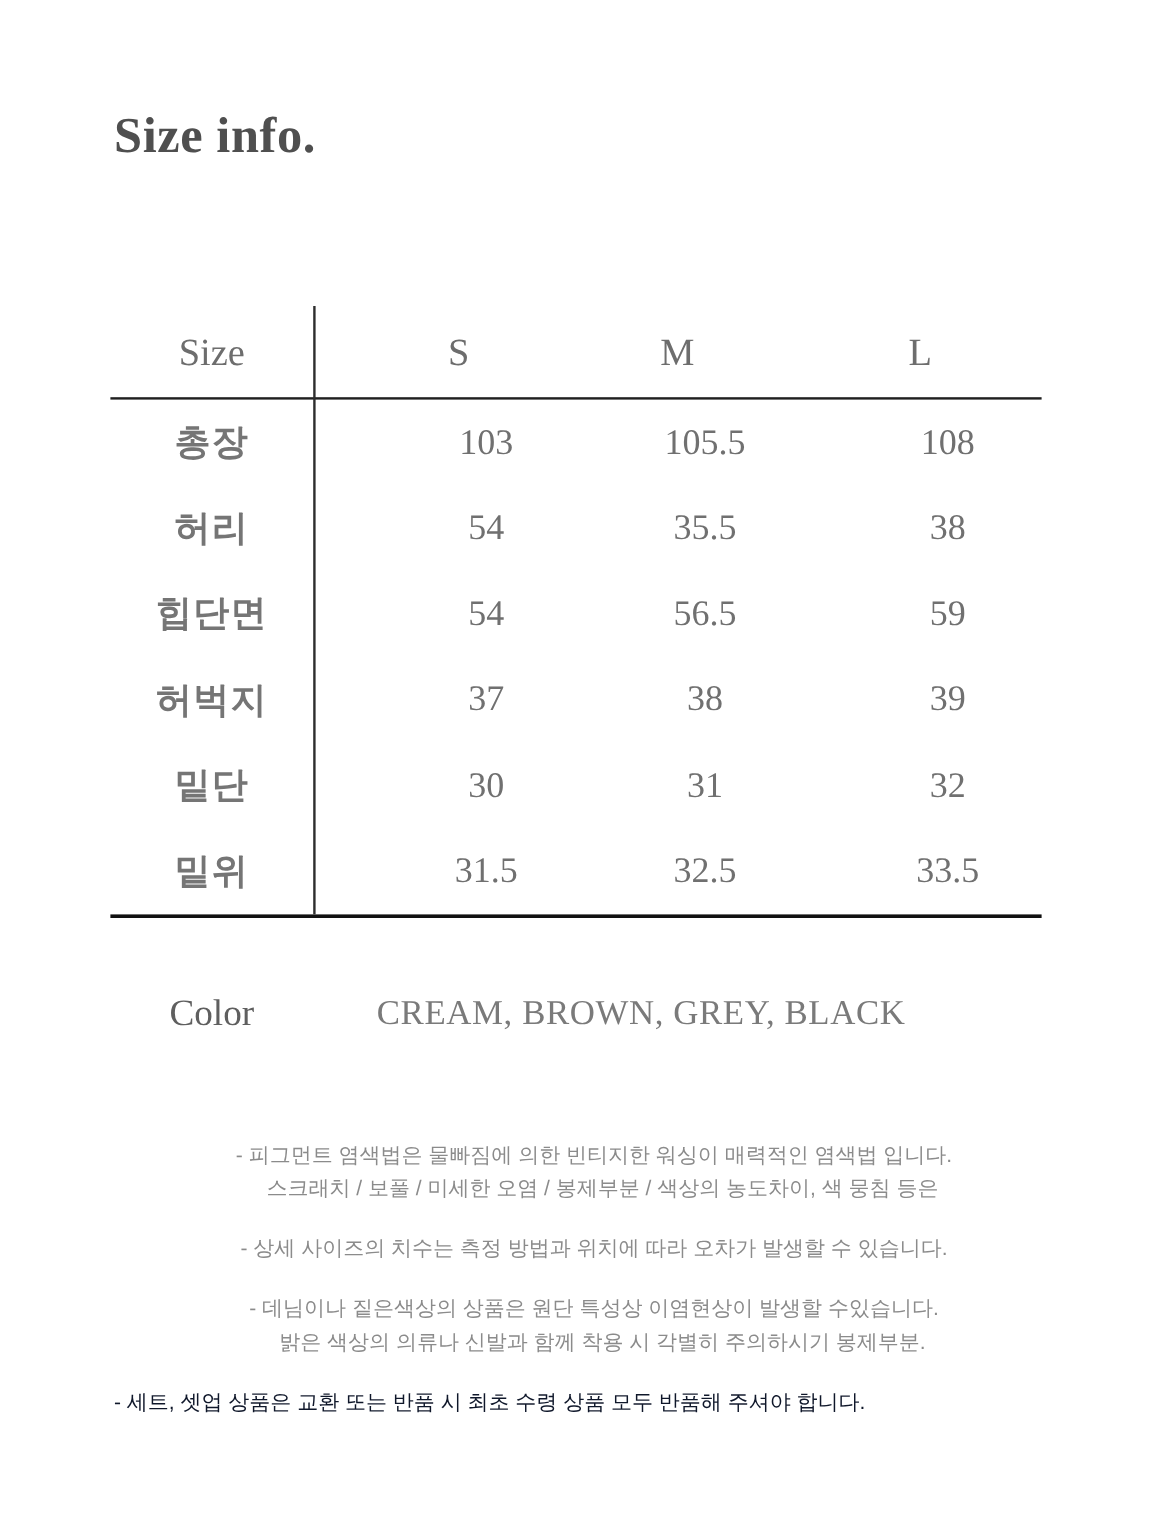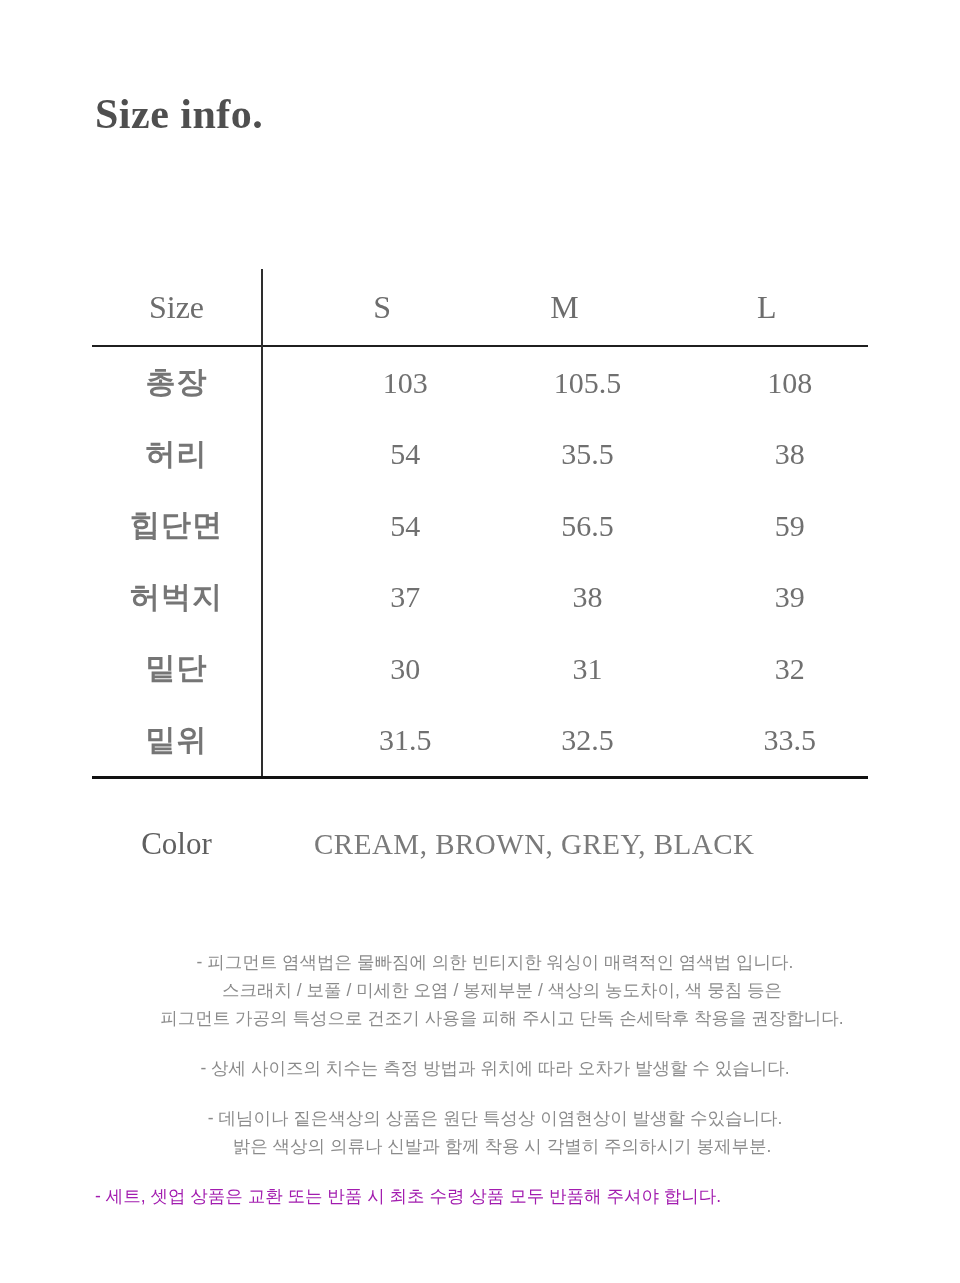--- a/index.html
+++ b/index.html
@@ -21,21 +21,21 @@
     font-family: "Liberation Serif", "DejaVu Serif", serif;
     font-size: 42px;
     font-weight: 700;
     color: #4f4f4f;
     letter-spacing: 0.5px;
   }
 
   .size-table {
     position: absolute;
     left: 92px;
-    top: 269px;
+    top: 255px;
     width: 776px;
   }
   .vline {
     position: absolute;
     left: 169px;
     top: 0;
     width: 2px;
     height: 507px;
     background: #2e2e2e;
   }
@@ -101,21 +101,21 @@
     color: #8b8b8b;
     font-size: 17.5px;
   }
   .note { margin-bottom: 22px; text-align: center; }
   .note-line { line-height: 28px; }
   .cont { padding-left: 14px; }
 
   .warning {
     margin-top: 14px;
     line-height: 28px;
-    color: #a21caf;
+    color: #0f172a;
     font-size: 17.5px;
     font-weight: 500;
   }
 </style>
 </head>
 <body>
 
 <div class="page">
 
   <h1 class="title">Size info.</h1>
@@ -172,21 +172,20 @@
 
   <div class="color-row">
     <div class="color-label serif">Color</div>
     <div class="color-values serif">CREAM, BROWN, GREY, BLACK</div>
   </div>
 
   <div class="notes">
     <div class="note">
       <div class="note-line">- 피그먼트 염색법은 물빠짐에 의한 빈티지한 워싱이 매력적인 염색법 입니다.</div>
       <div class="note-line cont">스크래치 / 보풀 / 미세한 오염 / 봉제부분 / 색상의 농도차이, 색 뭉침 등은</div>
-      <div class="note-line cont">피그먼트 가공의 특성으로 건조기 사용을 피해 주시고 단독 손세탁후 착용을 권장합니다.</div>
     </div>
     <div class="note">
       <div class="note-line">- 상세 사이즈의 치수는 측정 방법과 위치에 따라 오차가 발생할 수 있습니다.</div>
     </div>
     <div class="note">
       <div class="note-line">- 데님이나 짙은색상의 상품은 원단 특성상 이염현상이 발생할 수있습니다.</div>
       <div class="note-line cont">밝은 색상의 의류나 신발과 함께 착용 시 각별히 주의하시기 봉제부분.</div>
     </div>
     <div class="warning">- 세트, 셋업 상품은 교환 또는 반품 시 최초 수령 상품 모두 반품해 주셔야 합니다.</div>
   </div>

